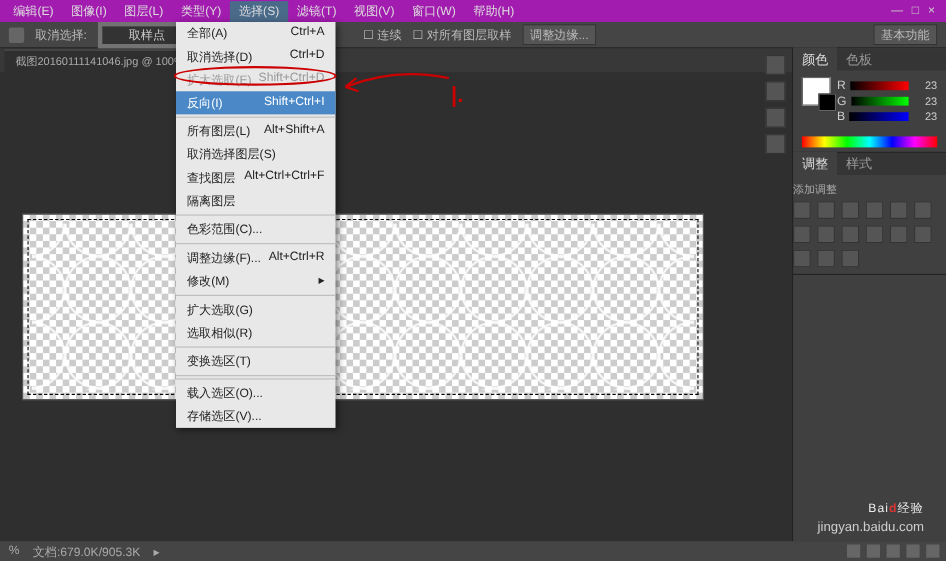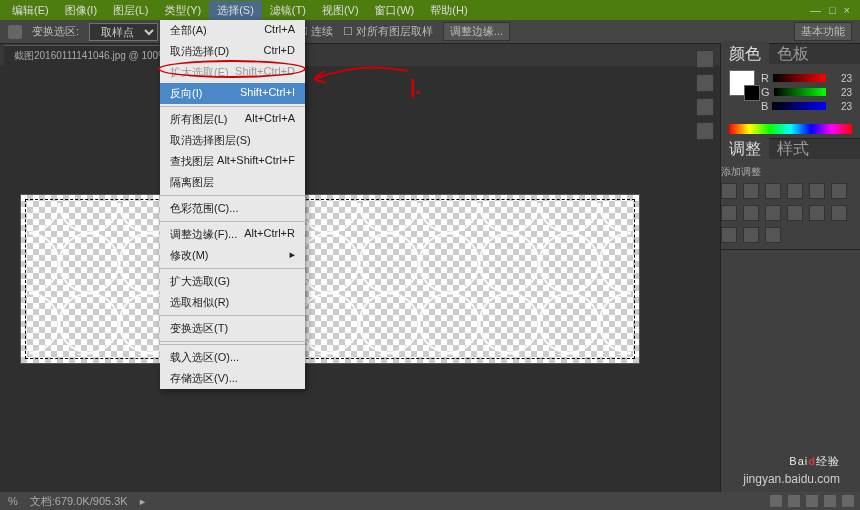--- a/index.html
+++ b/index.html
@@ -1,43 +1,43 @@
 <!DOCTYPE html>
 <html><head>
 <meta charset="utf-8">
 <style>
 *{margin:0;padding:0;box-sizing:border-box;font-family:"Microsoft YaHei",Arial,sans-serif;font-size:11px;user-select:none}
 body{background:#2f2f2f;width:860px;height:510px;overflow:hidden;position:relative;color:#ccc}
-.menubar{height:20px;background:#4d7c0f;display:flex;align-items:center;padding:0 4px;gap:0}
+.menubar{height:20px;background:#a21caf;display:flex;align-items:center;padding:0 4px;gap:0}
 .menubar .item{padding:2px 8px;cursor:default;color:#ddd}
 .menubar .item.active{background:#4a6a8a}
 .win-ctrl{margin-left:auto;display:flex;gap:8px;padding-right:6px}
 .optbar{height:24px;background:#454545;border-bottom:1px solid #222;display:flex;align-items:center;padding:0 8px;gap:10px;color:#bbb}
 .optbar .ico{width:14px;height:14px;background:#666;border-radius:2px}
-.optbar select,.optbar input{background:#333;border:1px solid #737373;color:#ccc;font-size:11px;padding:1px 7px}
+.optbar select,.optbar input{background:#333;border:4px solid #737373;color:#ccc;font-size:11px;padding:1px 20px}
 .optbar .btn{background:#555;border:1px solid #333;padding:1px 6px}
 .tabbar{height:22px;background:#383838;display:flex;align-items:end;padding-left:4px}
 .tabbar .tab{background:#2f2f2f;padding:3px 10px;border-top:1px solid #555;font-size:10px;color:#aaa}
 .workspace{position:absolute;top:66px;left:0;right:140px;bottom:18px;background:#2f2f2f}
 .canvas{position:absolute;left:20px;top:128px;width:620px;height:170px;background:repeating-conic-gradient(#ccc 0% 25%,#fff 0% 50%) 0 0/12px 12px;border:1px solid #555}
 .pattern{position:absolute;inset:8px;background:#fff;-webkit-mask:radial-gradient(circle at 0 0,transparent 28px,#000 29px 30px,transparent 31px),radial-gradient(circle at 60px 0,transparent 28px,#000 29px 30px,transparent 31px),radial-gradient(circle at 0 60px,transparent 28px,#000 29px 30px,transparent 31px),radial-gradient(circle at 60px 60px,transparent 28px,#000 29px 30px,transparent 31px);-webkit-mask-size:60px 60px;opacity:.9}
 .marquee{position:absolute;inset:4px;border:1px dashed #000}
 .dropdown{position:absolute;left:160px;top:20px;width:145px;background:#e8e8e8;color:#222;box-shadow:2px 2px 6px rgba(0,0,0,.5);z-index:10}
 .dropdown .mi{display:flex;justify-content:space-between;padding:3px 10px;font-size:11px}
 .dropdown .mi.dis{color:#999}
 .dropdown .mi.hl{background:#4a88c7;color:#fff;position:relative}
 .dropdown .sep{height:1px;background:#bbb;margin:2px 0}
 .annot{position:absolute;z-index:12;pointer-events:none}
 .annot.ell{left:158px;top:60px;width:148px;height:18px;border:2px solid #c00;border-radius:50%/50%}
 .annot.arr{left:310px;top:65px}
 .annot.mk{left:410px;top:76px;color:#c00;font-size:20px;font-weight:bold}
 .rpanel{position:absolute;right:0;top:44px;width:140px;bottom:18px;background:#404040;border-left:1px solid #222}
 .pgrp{border-bottom:1px solid #222}
 .ptabs{display:flex;background:#353535;height:20px;align-items:center}
-.ptabs span{padding:3px 8px;font-size:16px;color:#999}
+.ptabs span{padding:3px 8px;font-size:12px;color:#999}
 .ptabs span.act{background:#404040;color:#ddd}
 .rgb{padding:6px 8px}
 .rgb .row{display:flex;align-items:center;gap:4px;margin:2px 0}
 .rgb .sw{width:26px;height:26px;border:1px solid #666;background:#fff;position:relative}
 .rgb .sw::after{content:"";position:absolute;right:-6px;bottom:-6px;width:14px;height:14px;background:#000;border:1px solid #666}
 .rgb .sl{flex:1;height:8px;background:linear-gradient(90deg,#000,#f00)}
 .rgb .sl.g{background:linear-gradient(90deg,#000,#0f0)}
 .rgb .sl.b{background:linear-gradient(90deg,#000,#00f)}
 .rgb .val{width:22px;font-size:10px;text-align:right}
 .hue{height:10px;margin:4px 8px;background:linear-gradient(90deg,red,yellow,lime,cyan,blue,magenta,red)}
@@ -70,21 +70,21 @@
   <span class="item">帮助(H)</span>
   <div class="win-ctrl">
     <span>—</span>
     <span>□</span>
     <span>×</span>
   </div>
 </div>
 
 <div class="optbar">
   <div class="ico"></div>
-  <span>变换选区:</span>
+  <span>取消选择:</span>
   <select><option>取样点</option></select>
   <span style="width:120px"></span>
   <label>☐ <span>连续</span></label>
   <label>☐ <span>对所有图层取样</span></label>
   <span class="btn">调整边缘...</span>
   <span style="flex:1"></span>
   <span class="btn">基本功能</span>
 </div>
 
 <div class="tabbar">
@@ -111,29 +111,29 @@
       <span>扩大选取(E)</span>
       <span>Shift+Ctrl+D</span>
     </div>
     <div class="mi hl">
       <span>反向(I)</span>
       <span>Shift+Ctrl+I</span>
     </div>
     <div class="sep"></div>
     <div class="mi">
       <span>所有图层(L)</span>
-      <span>Alt+Ctrl+A</span>
+      <span>Alt+Shift+A</span>
     </div>
     <div class="mi">
       <span>取消选择图层(S)</span>
       <span></span>
     </div>
     <div class="mi">
       <span>查找图层</span>
-      <span>Alt+Shift+Ctrl+F</span>
+      <span>Alt+Ctrl+Ctrl+F</span>
     </div>
     <div class="mi">
       <span>隔离图层</span>
       <span></span>
     </div>
     <div class="sep"></div>
     <div class="mi">
       <span>色彩范围(C)...</span>
       <span></span>
     </div>

